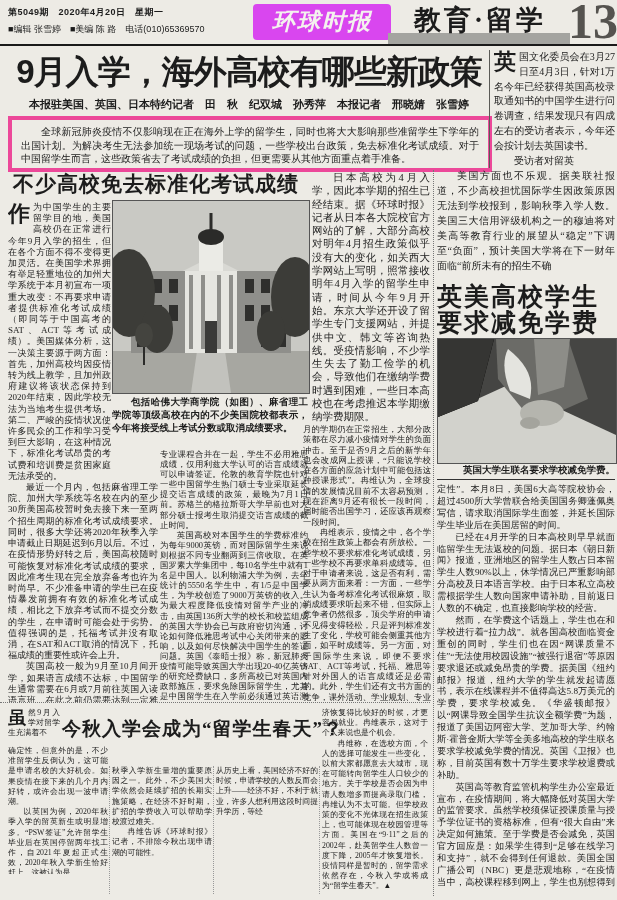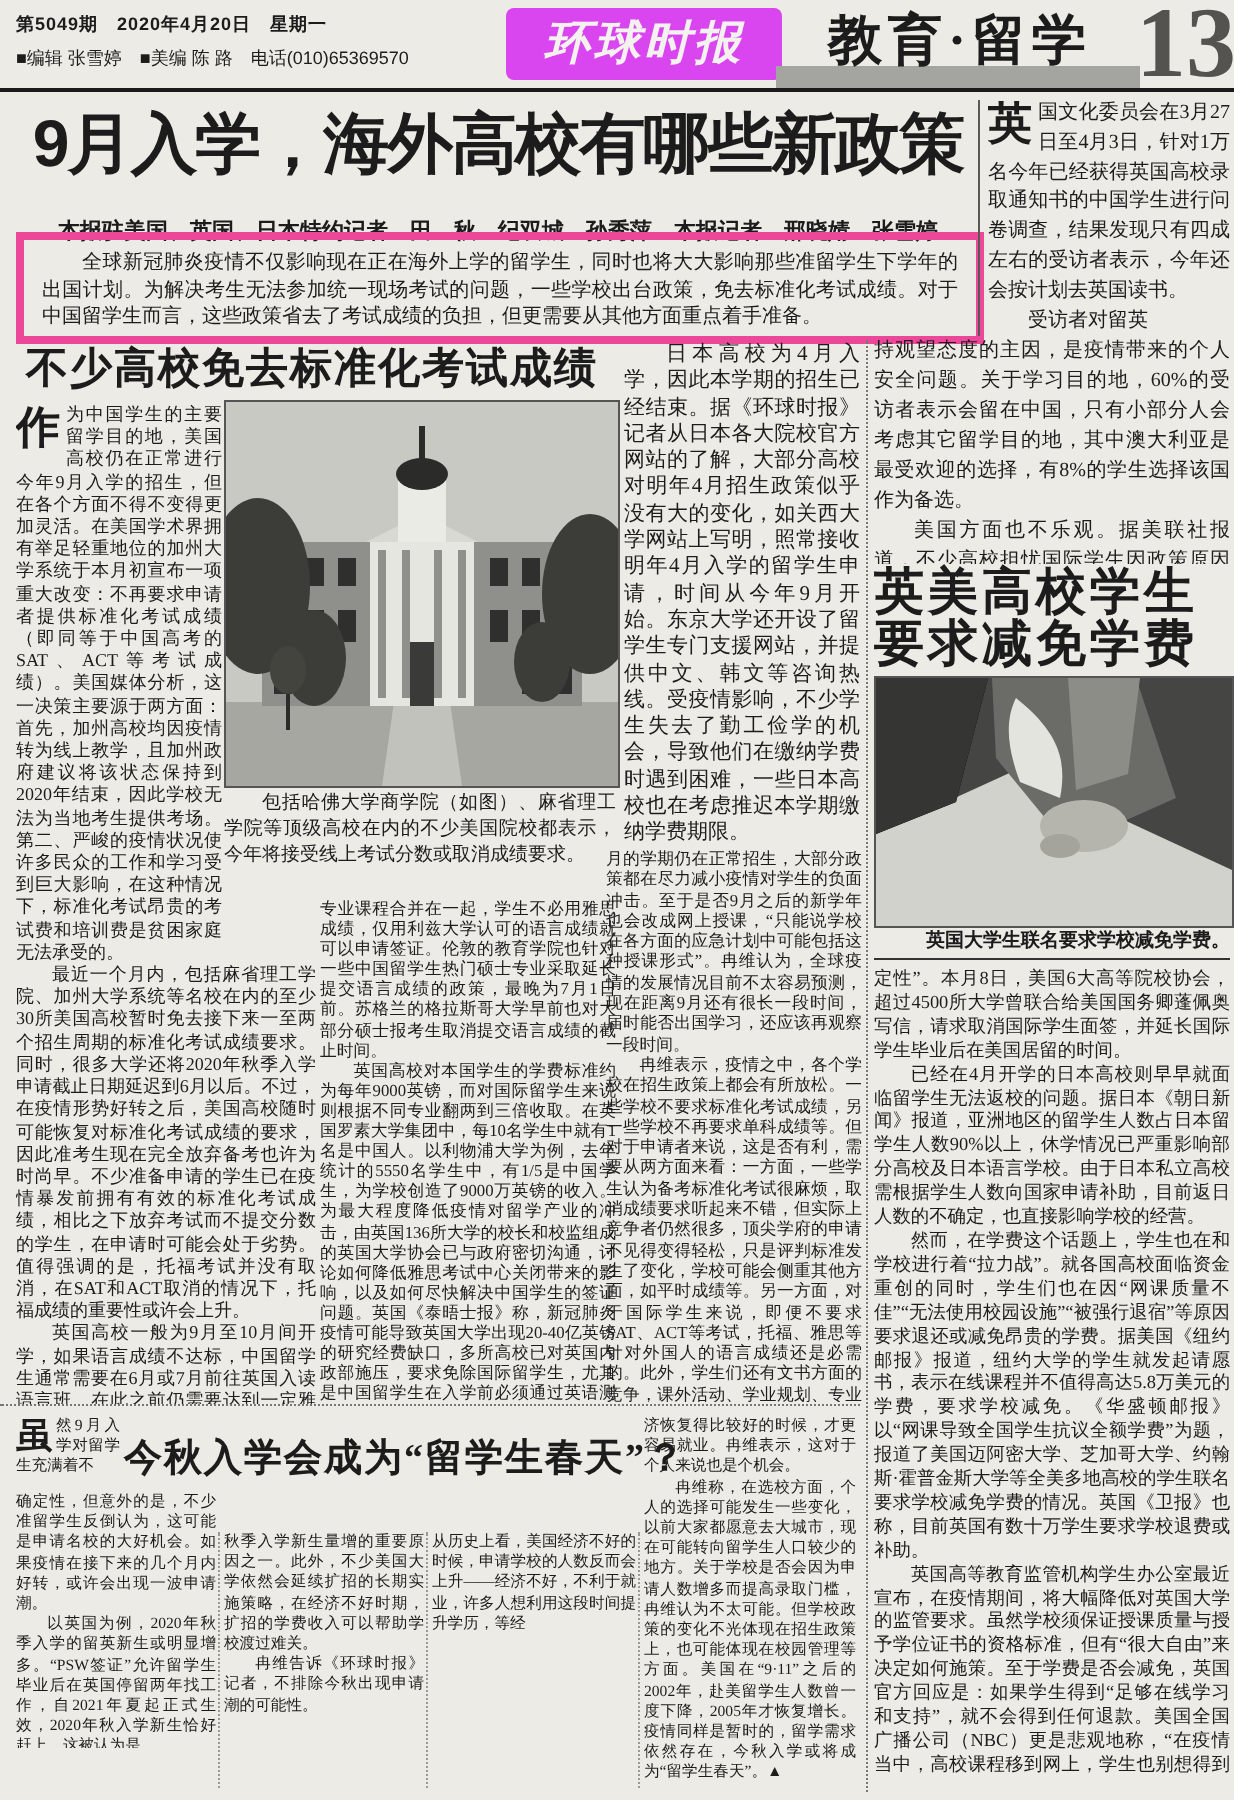--- a/index.html
+++ b/index.html
@@ -15,36 +15,36 @@
   .masthead{left:253px;top:4px;width:138px;height:36px;background:#d946ef;border-radius:4px;
             color:#f4f2ee;text-align:center;line-height:36px;font-size:23px;font-weight:bold;
             font-style:italic;letter-spacing:2px;}
   .graybar{left:388px;top:33px;width:182px;height:11px;background:#a4a4a0;}
   .section{left:396px;top:2px;width:168px;font-size:27px;font-weight:bold;letter-spacing:3px;text-align:center;}
   .pagenum{left:568px;top:-8px;font-size:50px;font-weight:bold;color:#55534f;font-family:"Liberation Serif",serif;}
   .toprule{left:0;top:44px;width:617px;height:2px;background:#1a1a1a;}
   
   .headline{left:6px;top:50px;width:486px;text-align:center;font-family:"Liberation Sans",sans-serif;
             font-weight:900;font-size:33px;letter-spacing:-1px;white-space:nowrap;}
-  .byline{left:8px;top:108px;width:482px;text-align:center;font-size:11px;font-weight:bold;}
+  .byline{left:8px;top:97px;width:482px;text-align:center;font-size:11px;font-weight:bold;}
   .introbox{left:8px;top:116px;width:458px;height:38px;border:4px solid #ec4899;padding:5px 9px;
             font-size:10px;line-height:13.5px;}
   
   .vline-solid{left:489px;top:50px;width:0;height:118px;border-left:1px solid #5a5a56;}
   .surveyA{left:494px;top:50px;width:121px;font-size:10px;line-height:14.8px;}
   .surveyB{left:437px;top:168px;width:178px;height:114px;font-size:10px;line-height:15px;}
   .dc{float:left;font-weight:bold;}
   .dc-big{font-size:22px;line-height:22px;margin:1px 3px 0 0;}
   .dc-mid{font-size:18px;line-height:18px;margin:1px 2px 0 0;}
   
   .extitle{left:4px;top:170px;width:304px;text-align:center;font-size:21px;font-weight:bold;letter-spacing:1px;}
   .col1{left:8px;top:202px;width:150px;height:500px;font-size:9px;line-height:11.2px;}
   .spacer-r{float:right;width:47px;height:262px;}
   .campus{left:112px;top:200px;width:196px;height:192px;border:1px solid #555;background:#cfcfcb;}
-  .photocap{left:112px;top:396px;width:196px;height:50px;font-size:9.5px;font-weight:normal;line-height:13.2px;}
+  .photocap{left:112px;top:396px;width:196px;height:50px;font-size:9.5px;font-weight:bold;line-height:13.2px;}
   .col2{left:160px;top:450px;width:148px;height:252px;font-size:8.4px;line-height:10.1px;}
   .japanTop{left:312px;top:171px;width:118px;height:253px;font-size:10.5px;line-height:13.3px;}
   .japanBot{left:303px;top:425px;width:128px;height:276px;font-size:8.4px;line-height:10.3px;}
   
   .vline-dot{left:433px;top:170px;width:0;height:726px;border-left:1px dotted #777;}
   .tuitle{left:437px;top:284px;width:178px;font-size:25px;line-height:26px;font-weight:bold;letter-spacing:2px;}
   .tuphoto{left:437px;top:338px;width:178px;height:124px;border:1px solid #555;background:#3c3c3c;}
   .tucap{left:437px;top:464px;width:178px;text-align:right;font-size:9.5px;font-weight:bold;}
   .turule{left:437px;top:479px;width:178px;height:1px;background:#333;}
   .tubody{left:437px;top:484px;width:178px;height:404px;font-size:9.2px;line-height:11.9px;}
@@ -79,21 +79,20 @@
   <div class="abs introbox clip">
     <p class="ind">全球新冠肺炎疫情不仅影响现在正在海外上学的留学生，同时也将大大影响那些准留学生下学年的出国计划。为解决考生无法参加统一现场考试的问题，一些学校出台政策，免去标准化考试成绩。对于中国留学生而言，这些政策省去了考试成绩的负担，但更需要从其他方面重点着手准备。</p>
   </div>
 
   <div class="abs vline-solid"></div>
   <div class="abs surveyA clip">
     <p><span class="dc dc-big">英</span><span>国文化委员会在3月27日至4月3日，针对1万名今年已经获得英国高校录取通知书的中国学生进行问卷调查，结果发现只有四成左右的受访者表示，今年还会按计划去英国读书。</span></p>
     <p class="ind">受访者对留英</p>
   </div>
   <div class="abs surveyB clip">
-    <p>持观望态度的主因，是疫情带来的个人安全问题。关于学习目的地，60%的受访者表示会留在中国，只有小部分人会考虑其它留学目的地，其中澳大利亚是最受欢迎的选择，有8%的学生选择该国作为备选。</p>
     <p class="ind">美国方面也不乐观。据美联社报道，不少高校担忧国际学生因政策原因无法到学校报到，影响秋季入学人数。美国三大信用评级机构之一的穆迪将对美高等教育行业的展望从“稳定”下调至“负面”，预计美国大学将在下一财年面临“前所未有的招生不确</p>
   </div>
 
   <div class="abs extitle">不少高校免去标准化考试成绩</div>
 
   <div class="abs col1 clip">
     <div class="spacer-r"></div>
     <p><span class="dc dc-big">作</span><span>为中国学生的主要留学目的地，美国高校仍在正常进行今年9月入学的招生，但在各个方面不得不变得更加灵活。在美国学术界拥有举足轻重地位的加州大学系统于本月初宣布一项重大改变：不再要求申请者提供标准化考试成绩（即同等于中国高考的SAT、ACT等考试成绩）。美国媒体分析，这一决策主要源于两方面：首先，加州高校均因疫情转为线上教学，且加州政府建议将该状态保持到2020年结束，因此学校无法为当地考生提供考场。第二、严峻的疫情状况使许多民众的工作和学习受到巨大影响，在这种情况下，标准化考试昂贵的考试费和培训费是贫困家庭无法承受的。</span></p>
     <p class="ind">最近一个月内，包括麻省理工学院、加州大学系统等名校在内的至少30所美国高校暂时免去接下来一至两个招生周期的标准化考试成绩要求。同时，很多大学还将2020年秋季入学申请截止日期延迟到6月以后。不过，在疫情形势好转之后，美国高校随时可能恢复对标准化考试成绩的要求，因此准考生现在完全放弃备考也许为时尚早。不少准备申请的学生已在疫情暴发前拥有有效的标准化考试成绩，相比之下放弃考试而不提交分数的学生，在申请时可能会处于劣势。值得强调的是，托福考试并没有取消，在SAT和ACT取消的情况下，托福成绩的重要性或许会上升。</p>
     <p class="ind">英国高校一般为9月至10月间开学，如果语言成绩不达标，中国留学生通常需要在6月或7月前往英国入读语言班，在此之前仍需要达到一定雅思考试成绩要求。由于疫情冲击，中国大陆此前已取消所有雅思考试。作为英国罗素大学集团成员，英国利兹大学开始实行“硕士联合CAS”——如果申请者的学术要求已满足录取通知书上的要求，学校可以把语言课和</p>

